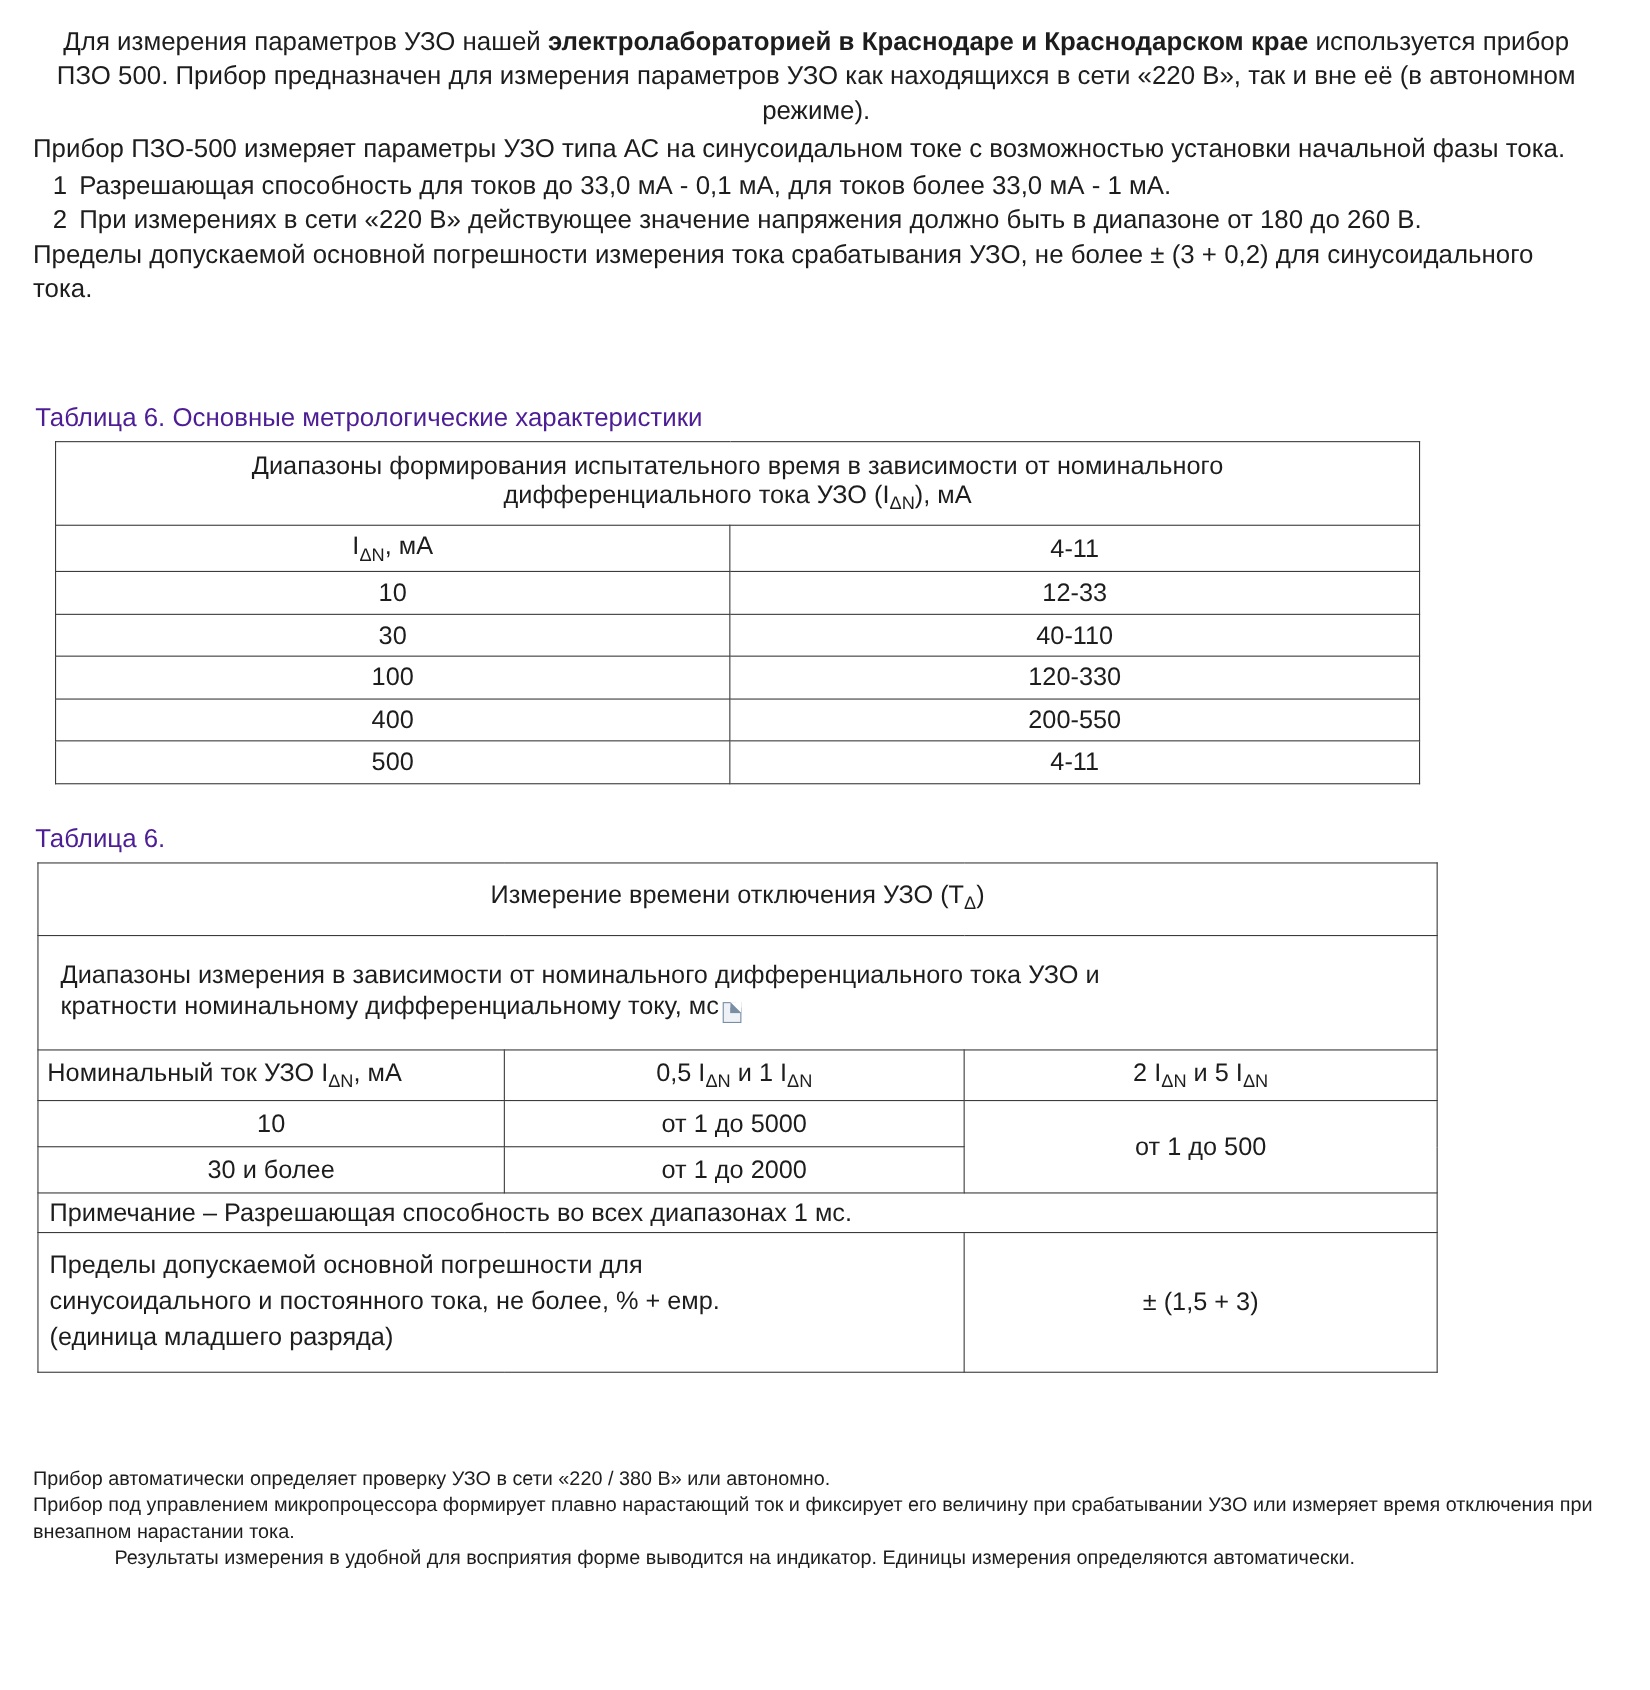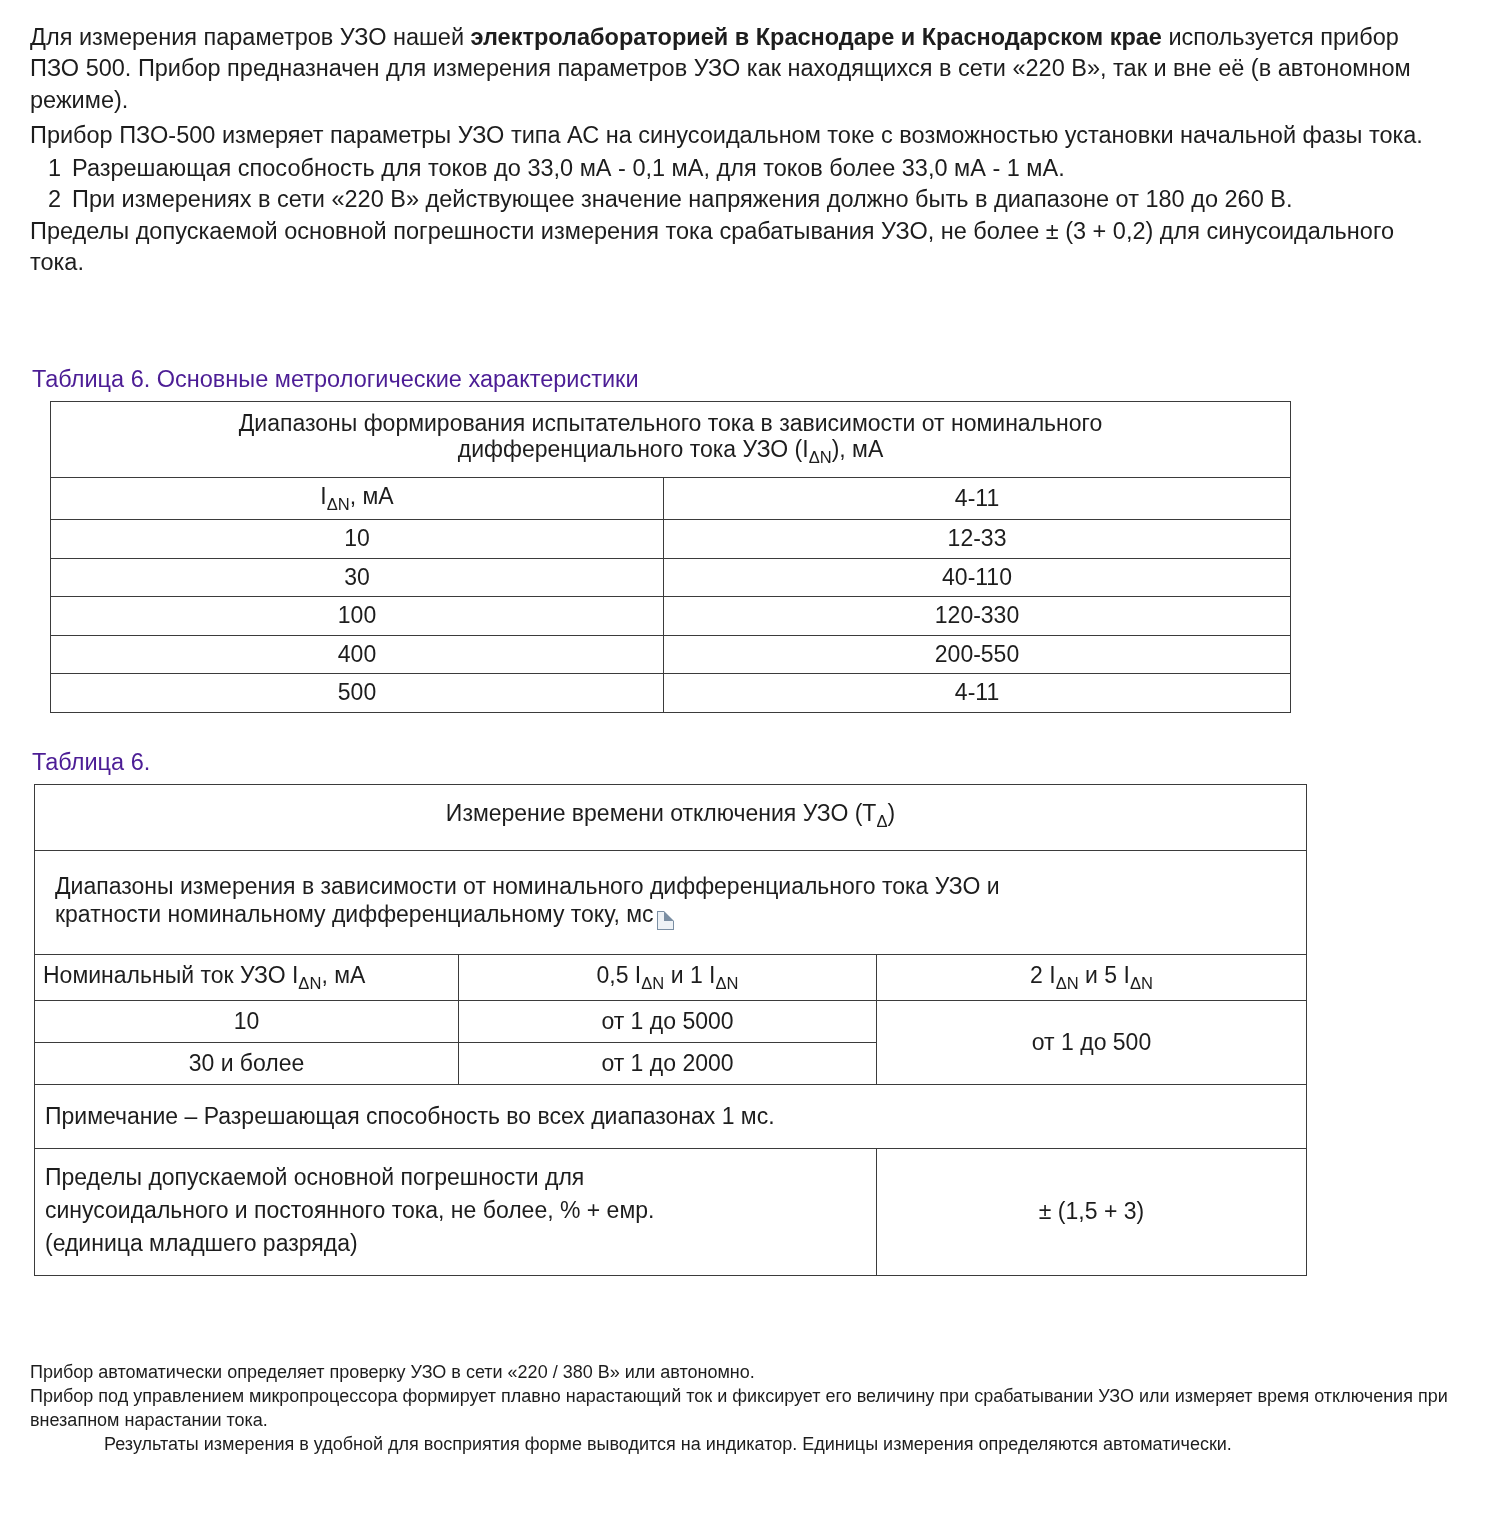--- a/index.html
+++ b/index.html
@@ -25,20 +25,21 @@
     box-sizing: border-box;
   }
   .para {
     font-size: 23.5px;
     line-height: 1.33;
     margin: 0 0 2px 0;
     color: #1d1d1d;
   }
   .para.intro {
     margin-bottom: 4px;
+    text-align: center;
   }
   .bold {
     font-weight: bold;
   }
   .num-list {
     margin: 0;
     padding: 0;
     list-style: none;
   }
   .num-list li {
@@ -110,21 +111,21 @@
     text-align: center;
     padding: 14px 8px 18px 8px;
   }
   .tbl7 .sub-row td {
     text-align: left;
     padding: 22px 8px 26px 20px;
     line-height: 1.2;
   }
   .tbl7 .note-row td {
     text-align: left;
-    padding: 17px 10px;
+    padding: 3px 10px;
   }
   .tbl7 .err-left {
     padding: 12px 10px 14px 10px;
     line-height: 1.45;
   }
   .tbl7 .c1 { width: 424px; }
   .tbl7 .c2 { width: 418px; }
   .tbl7 .c3 { width: 430px; }
   sub {
     font-size: 0.72em;
@@ -177,21 +178,21 @@
   <div class="table6-block">
     <div class="table-caption">Таблица 6. Основные метрологические характеристики</div>
     <table class="tbl6">
       <colgroup>
           <col class="c1">
           <col class="c2">
         </colgroup>
       <tbody>
         <tr>
           <td class="hdr" colspan="2">
-            <span>Диапазоны формирования испытательного тока в зависимости от номинального</span><br>
+            <span>Диапазоны формирования испытательного время в зависимости от номинального</span><br>
             <span>дифференциального тока УЗО (I</span><sub>ΔN</sub><span>), мА</span>
           </td>
         </tr>
         <tr>
           <td class="rowcell"><span>I</span><sub>ΔN</sub><span>, мА</span></td>
           <td class="rowcell">4-11</td>
         </tr>
         <tr>
           <td class="rowcell">10</td>
           <td class="rowcell">12-33</td>

